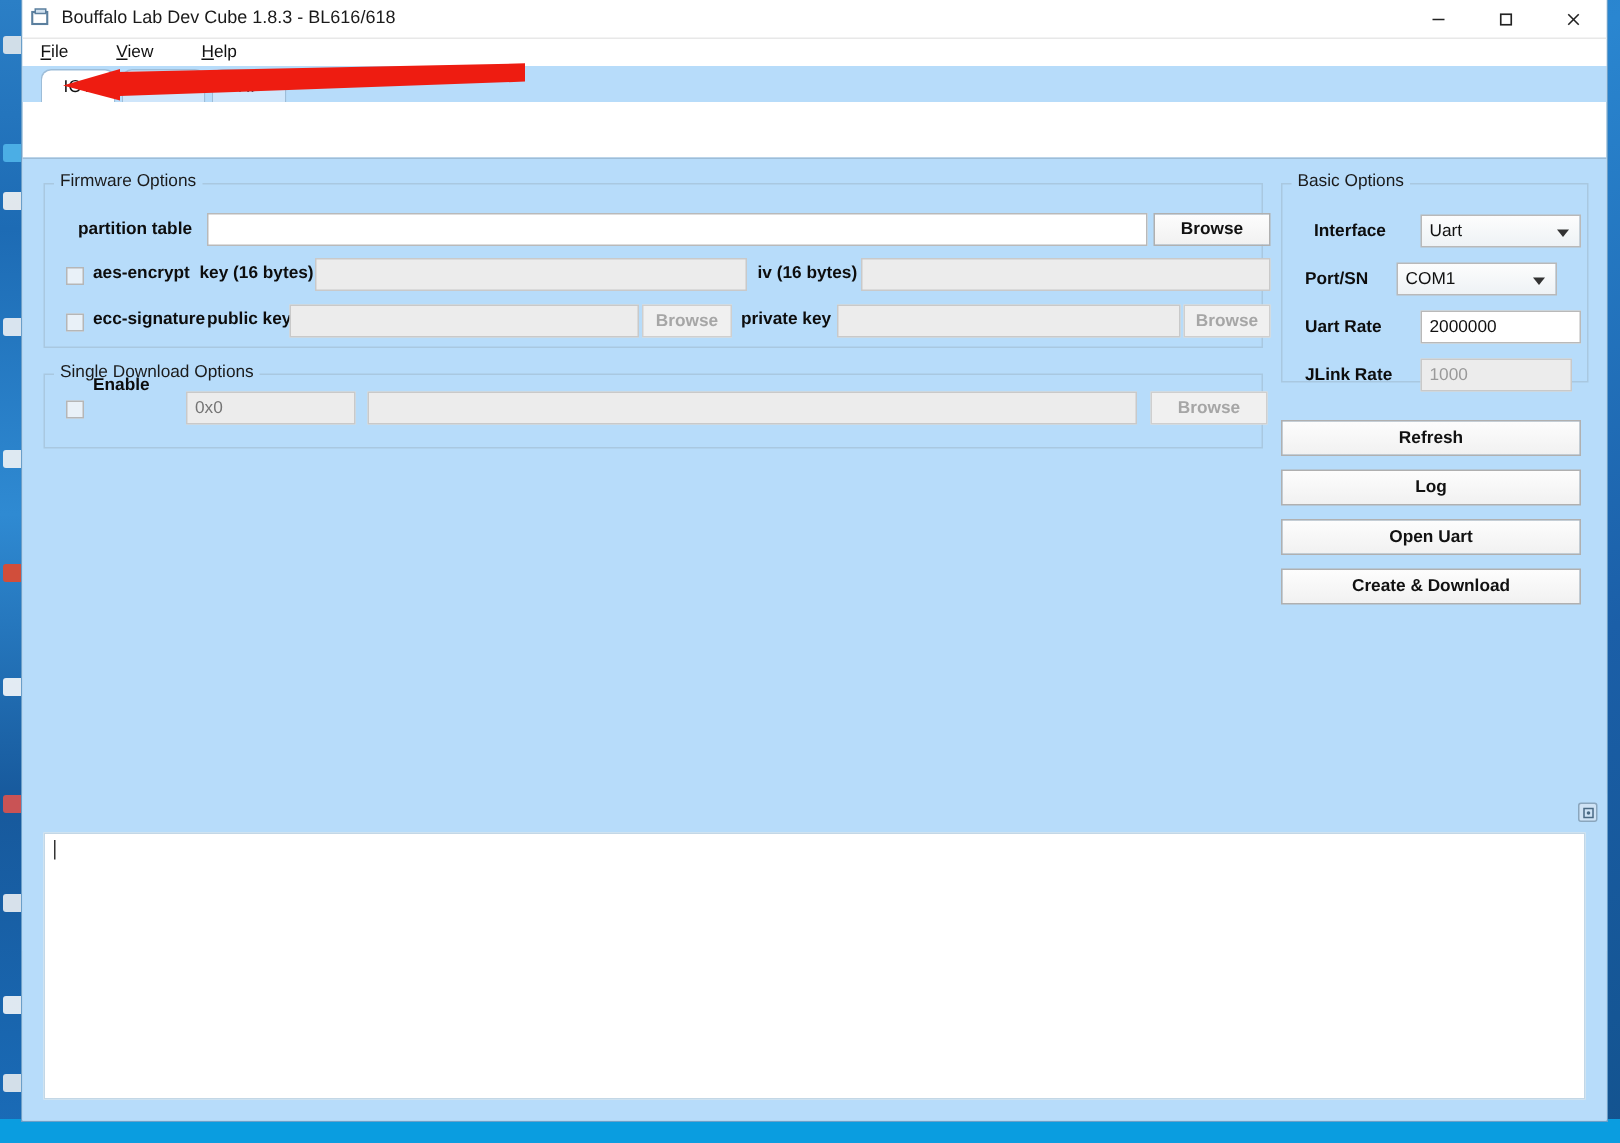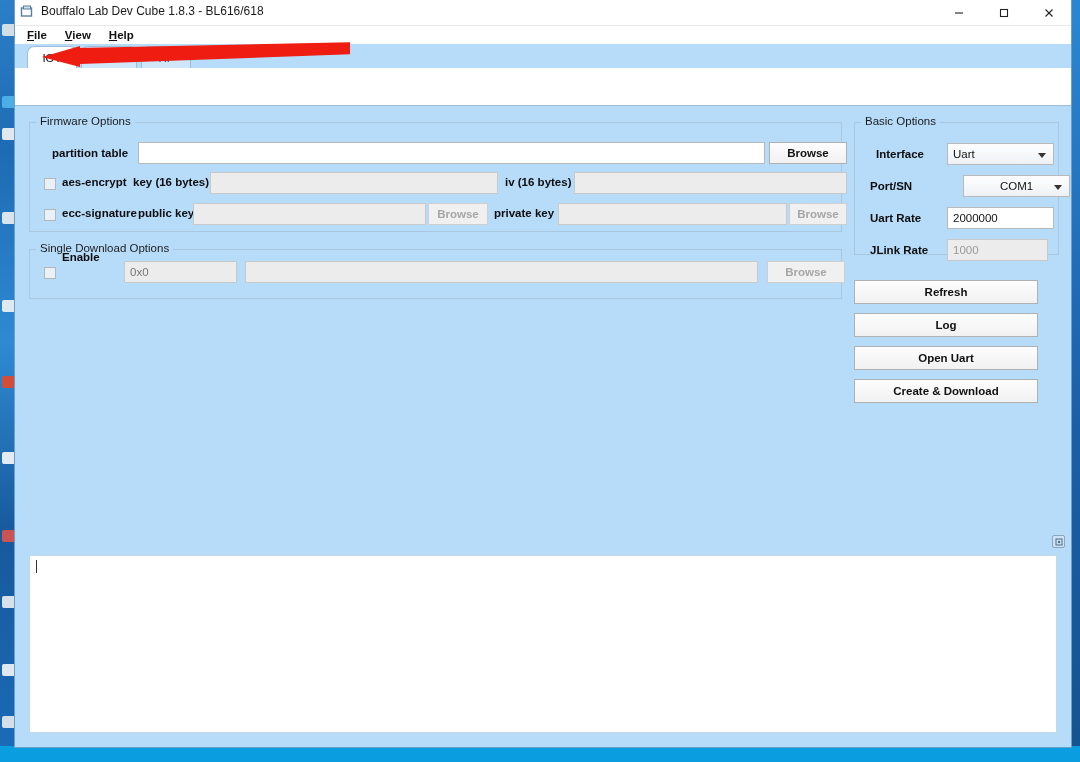--- a/index.html
+++ b/index.html
@@ -40,23 +40,22 @@
     position:absolute;left:26px;top:4px;
     font-size:12px;color:#1a1a1a;
   }
   .winbtns{position:absolute;right:0;top:0;height:25px;display:flex;}
   .winbtn{
     width:45px;height:25px;display:flex;align-items:center;justify-content:center;
     color:#222;font-size:12px;
   }
   
   #menubar{
-    height:18px;background:#ffffff;padding-left:12px;display:flex;gap:18px;
+    height:18px;background:#ffffff;padding-left:12px;display:flex;gap:32px;
     align-items:center;
-    font-weight:bold;
   }
   .menu-item{font-size:11.5px;color:#111;cursor:default;}
   .menu-item u{text-decoration:underline;}
   
   #tabstrip{
     position:relative;height:24px;background:#b7dcfa;padding-left:12px;
     display:flex;align-items:flex-end;
   }
   .tab{
     height:22px;min-width:50px;padding:0 14px;
@@ -117,21 +116,21 @@
     background:linear-gradient(180deg,#fdfdfd 0%,#eef2f5 100%);
     font-size:11.5px;color:#111;display:flex;align-items:center;
     padding:0 5px;position:relative;cursor:pointer;
   }
   .combo .caret{
     position:absolute;right:7px;top:9px;
     width:0;height:0;border-left:4px solid transparent;
     border-right:4px solid transparent;border-top:5px solid #333;
   }
   .bigbtn{
-    width:184px;height:24px;margin-bottom:9px;
+    width:200px;height:24px;margin-bottom:9px;
   }
   
   #progress{
     position:absolute;left:28px;top:458px;width:813px;height:49px;
     border:1px solid #b6c8d6;background:#ffffff;
     display:flex;align-items:center;justify-content:center;
     box-sizing:border-box;
   }
   #progress .pct{font-size:12px;font-weight:bold;color:#111;}
   
@@ -254,21 +253,21 @@
     <div class="groupbox" style="left:839px;top:16px;width:205px;height:133px;">
       <span class="group-title">Basic Options</span>
 
       <span class="lbl" style="position:absolute;left:21px;top:25px;">Interface</span>
       <div class="combo" style="position:absolute;left:92px;top:20px;width:107px;">
         <span>Uart</span>
         <span class="caret"></span>
       </div>
 
       <span class="lbl" style="position:absolute;left:15px;top:57px;">Port/SN</span>
-      <div class="combo" style="position:absolute;left:108px;top:52px;width:107px;justify-content:center;">
+      <div class="combo" style="position:absolute;left:76px;top:52px;width:107px;">
         <span>COM1</span>
         <span class="caret"></span>
       </div>
 
       <span class="lbl" style="position:absolute;left:15px;top:89px;">Uart Rate</span>
       <input class="txt" style="position: absolute; left: 92px; top: 84px; width: 107px;" value="2000000">
 
       <span class="lbl" style="position:absolute;left:15px;top:121px;">JLink Rate</span>
       <input class="txt disabled" style="position: absolute; left: 92px; top: 116px; width: 101px;" disabled="" value="1000">
     </div>

